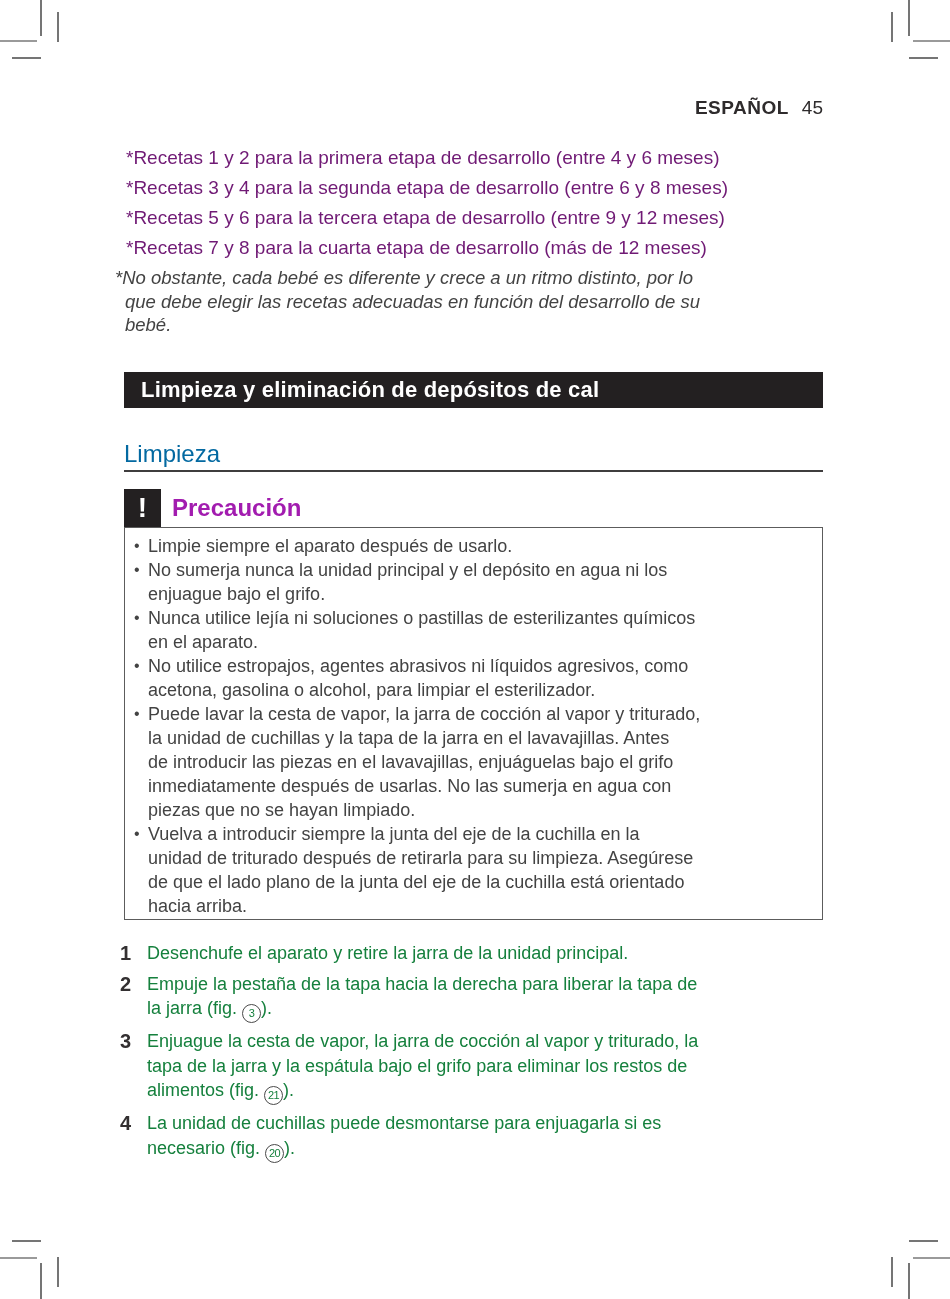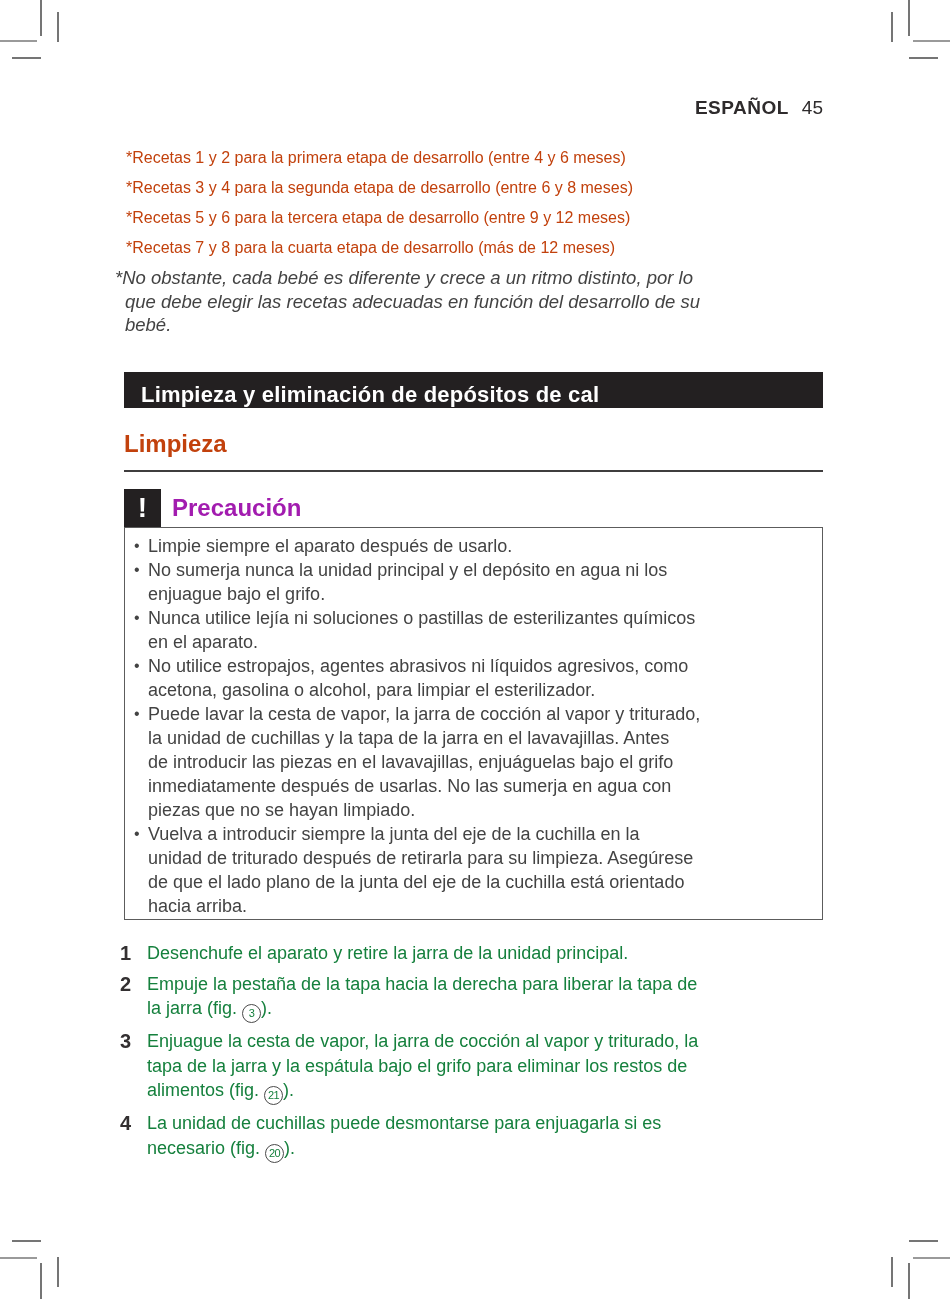--- a/index.html
+++ b/index.html
@@ -19,40 +19,40 @@
 
   .page-header{
     position:absolute;top:97px;right:0;
     font-size:19px;color:#2e2b2c;white-space:nowrap;
   }
   .page-header .lang{font-weight:bold;letter-spacing:.5px;}
   .page-header .pnum{font-weight:400;margin-left:13px;}
 
   .recipes{position:absolute;top:143px;left:2px;}
   .recipes .rline{
-    font-size:16px;line-height:30px;white-space:nowrap;color:#c2410c;
+    font-size:19px;line-height:30px;white-space:nowrap;color:#701a75;
   }
 
   .note{
     position:absolute;top:266px;left:-9px;width:706px;margin:0;
     font-size:18.5px;line-height:23.5px;color:#434343;
     white-space:pre-line;
     padding-left:10px;text-indent:-10px;font-style:italic;
   }
 
   .banner{
     position:absolute;top:372px;left:0;width:100%;height:36px;
-    display:flex;align-items:flex-end;
+    display:flex;align-items:center;
     box-sizing:border-box;padding-left:17px;
   }
   .banner span{font-size:22px;font-weight:bold;letter-spacing:.2px;}
 
   .subsection{
-    position:absolute;top:431px;left:0;margin:0;
-    font-size:24px;font-weight:700;color:#c2410c;line-height:26px;
+    position:absolute;top:441px;left:0;margin:0;
+    font-size:24px;font-weight:400;color:#0369a1;line-height:26px;
   }
   .rule{position:absolute;top:470px;left:0;width:100%;height:2px;background:#3f3d3e;}
 
   .caution-header{position:absolute;top:489px;left:0;display:flex;align-items:center;}
   .warn-icon{
     width:37px;height:38px;background:#232021;flex:none;
     display:flex;align-items:center;justify-content:center;
   }
   .warn-icon span{color:#ffffff;font-weight:800;font-size:28px;line-height:1;}
   .caution-title{margin-left:11px;font-size:24px;font-weight:700;color:#a21caf;}

